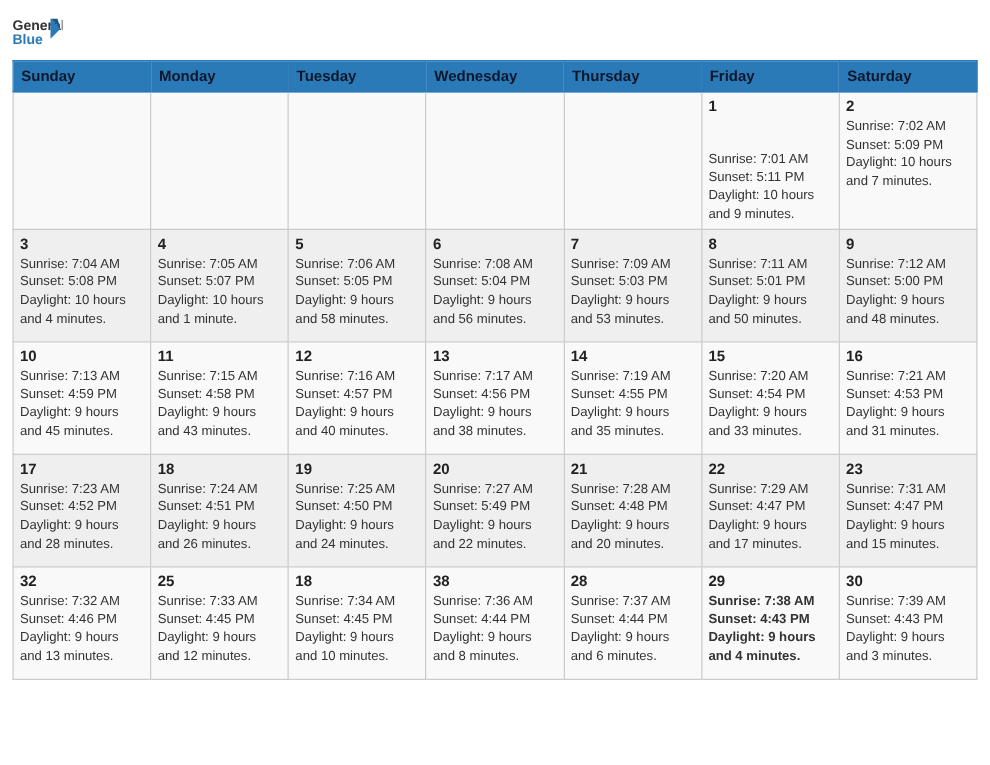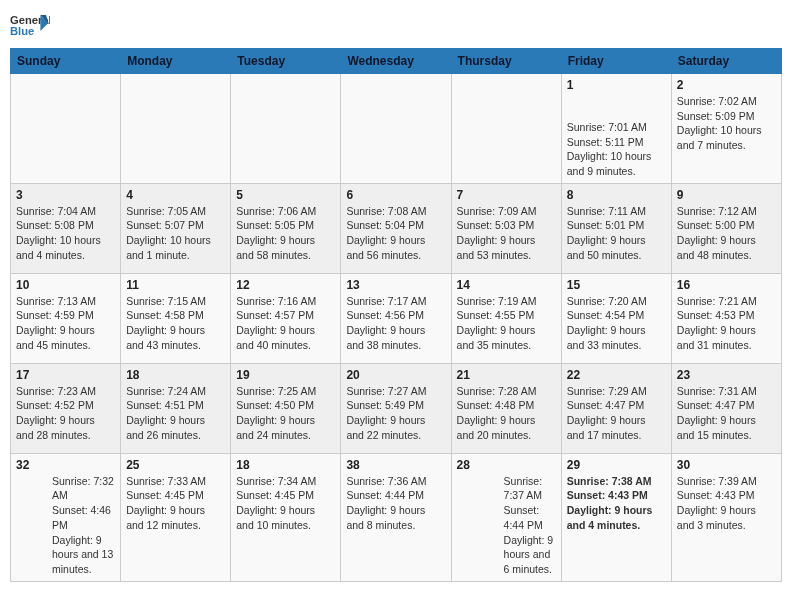--- a/index.html
+++ b/index.html
@@ -264,21 +264,21 @@
         <td>
           <span class="day-num">23</span>
           <div class="day-info" style="white-space: pre-line;">Sunrise: 7:31 AM
 Sunset: 4:47 PM
 Daylight: 9 hours and 15 minutes.</div>
         </td>
       </tr>
       <tr>
         <td>
           <span class="day-num">32</span>
-          <div class="day-info" style="white-space: pre-line; margin-left: 36px;">Sunrise: 7:32 AM
+          <div class="day-info" style="white-space: pre-line;">Sunrise: 7:32 AM
 Sunset: 4:46 PM
 Daylight: 9 hours and 13 minutes.</div>
         </td>
         <td>
           <span class="day-num">25</span>
           <div class="day-info" style="white-space: pre-line;">Sunrise: 7:33 AM
 Sunset: 4:45 PM
 Daylight: 9 hours and 12 minutes.</div>
         </td>
         <td>
@@ -288,21 +288,21 @@
 Daylight: 9 hours and 10 minutes.</div>
         </td>
         <td>
           <span class="day-num">38</span>
           <div class="day-info" style="white-space: pre-line;">Sunrise: 7:36 AM
 Sunset: 4:44 PM
 Daylight: 9 hours and 8 minutes.</div>
         </td>
         <td>
           <span class="day-num">28</span>
-          <div class="day-info" style="white-space: pre-line; margin-left: 47px;">Sunrise: 7:37 AM
+          <div class="day-info" style="white-space: pre-line;">Sunrise: 7:37 AM
 Sunset: 4:44 PM
 Daylight: 9 hours and 6 minutes.</div>
         </td>
         <td>
           <span class="day-num">29</span>
           <div class="day-info" style="white-space: pre-line; font-weight: bold;">Sunrise: 7:38 AM
 Sunset: 4:43 PM
 Daylight: 9 hours and 4 minutes.</div>
         </td>
         <td>

